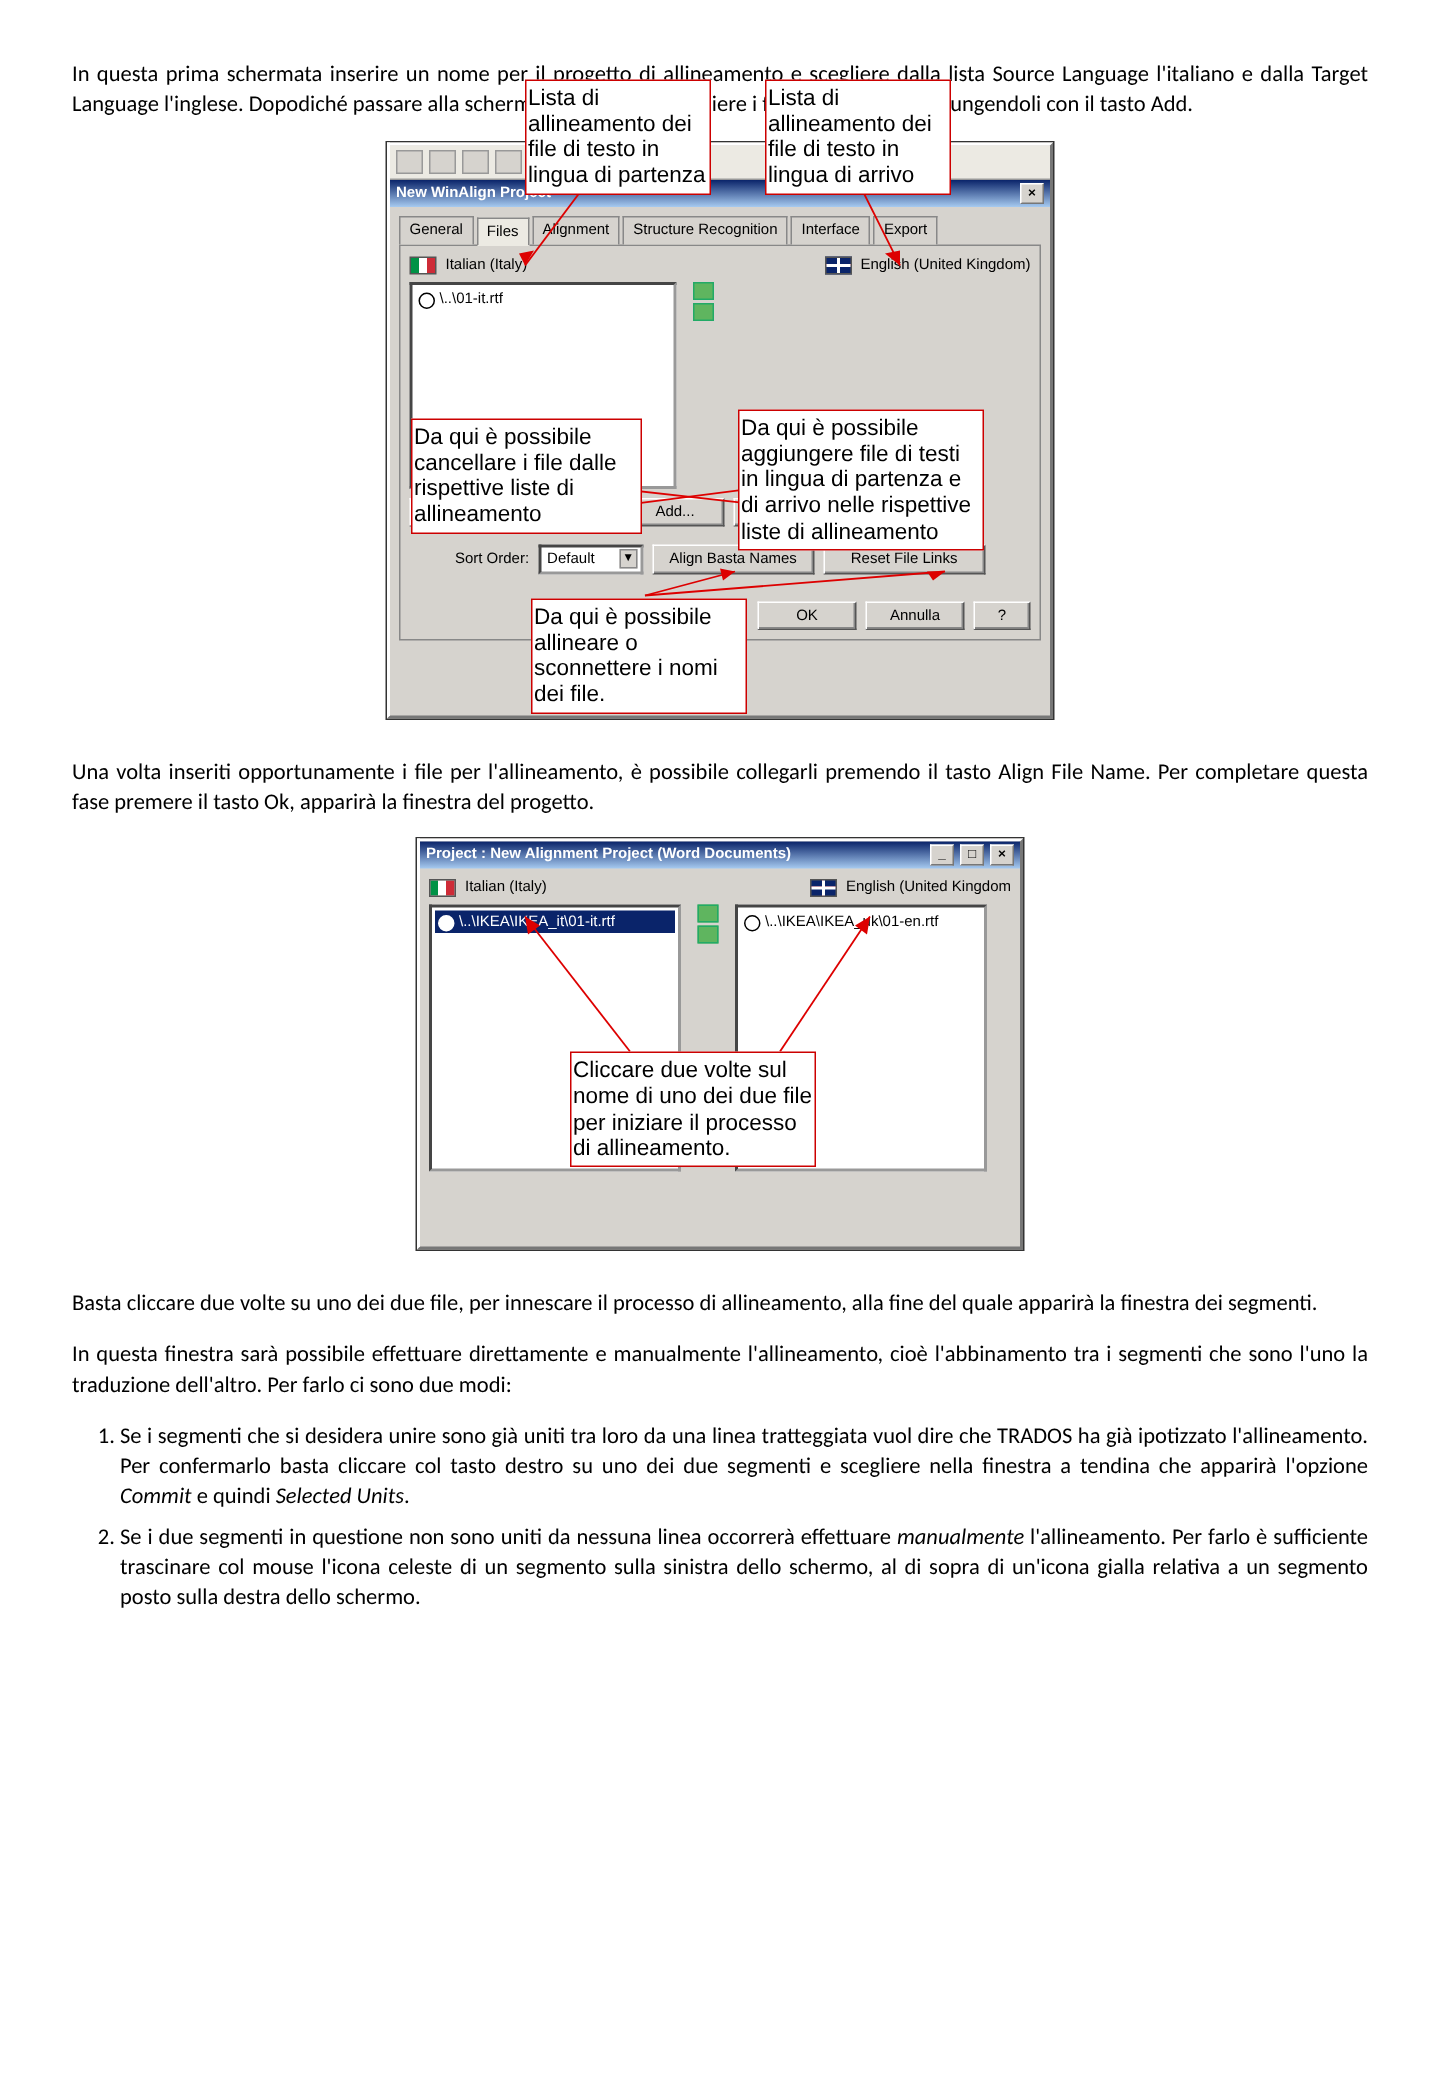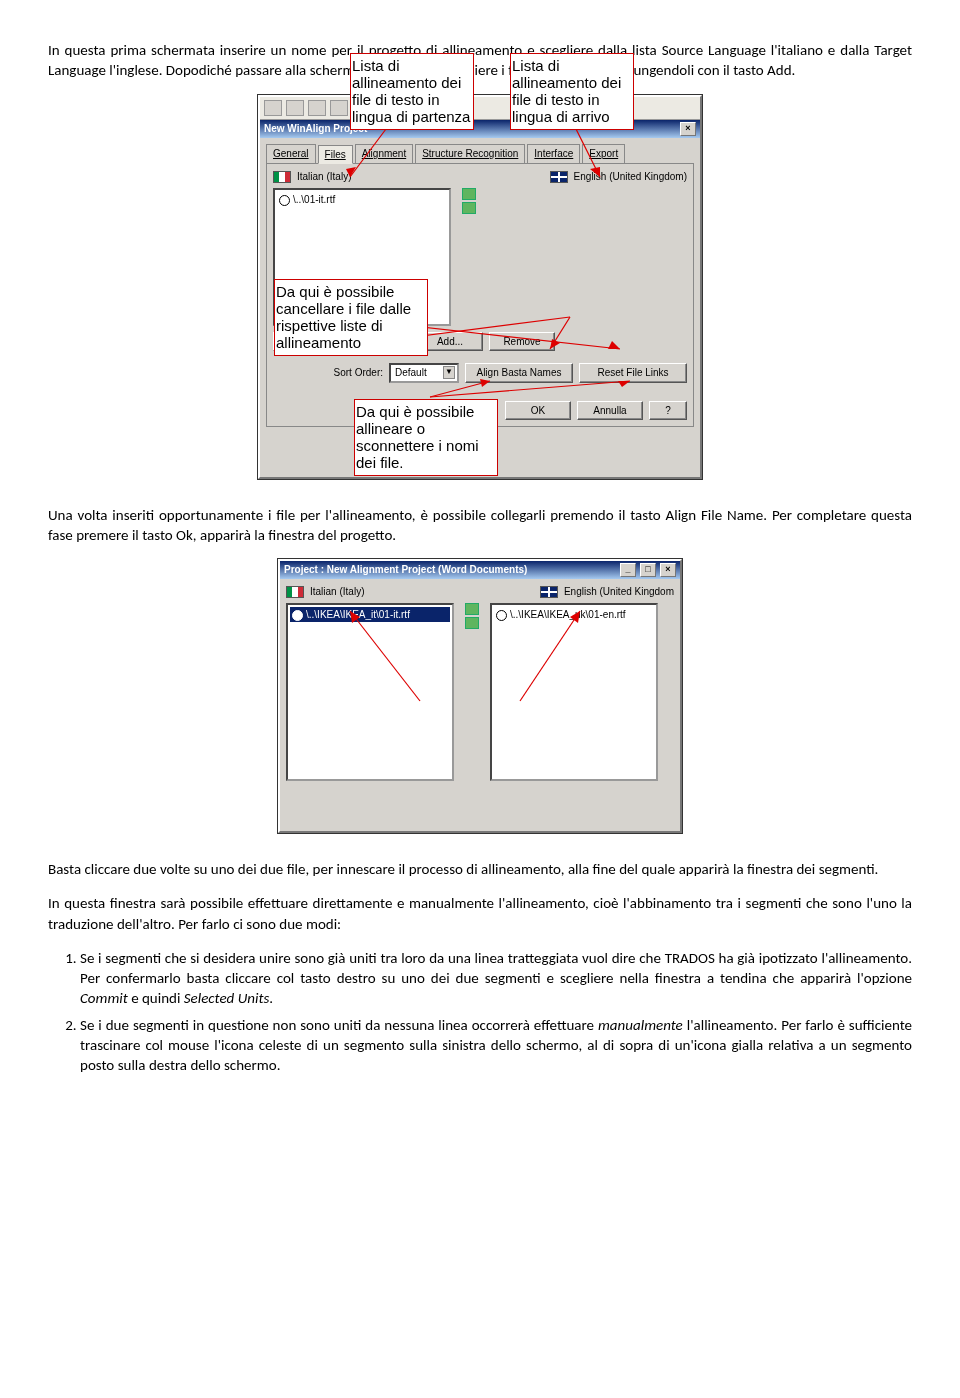--- a/index.html
+++ b/index.html
@@ -31,21 +31,21 @@
   }
   .titlebar .spacer{flex:1}
   .winbtn{
     width:14px;height:12px;background:#d6d3ce;
     border:1px solid #fff;border-right-color:#777;border-bottom-color:#777;
     font-size:9px;line-height:10px;text-align:center;color:#000;
   }
   .tabs{display:flex;gap:2px;padding:6px 6px 0 6px}
   .tab{
     background:#d6d3ce;border:1px solid #888;border-bottom:none;
-    padding:2px 6px;font-size:10px;text-decoration:underline;
+    padding:2px 6px;font-size:10px;
   }
   .tab.active{background:#eceae3;border-bottom:1px solid #eceae3;position:relative;top:1px}
   .panel{border:1px solid #888;margin:0 6px 6px 6px;background:#d6d3ce;padding:6px}
   .row{display:flex;align-items:center;gap:6px}
   .flag{width:16px;height:10px;display:inline-block;border:1px solid #555}
   .flag.it{background:linear-gradient(90deg,#009246 33%,#fff 33% 66%,#ce2b37 66%)}
   .flag.uk{background:#0a246a;position:relative}
   .flag.uk::after{content:"";position:absolute;inset:0;background:
     linear-gradient(#fff,#fff) center/100% 2px no-repeat,
     linear-gradient(#fff,#fff) center/2px 100% no-repeat,
@@ -134,38 +134,39 @@
       <div class="row" style="margin-top:6px">
         <div class="row" style="gap:6px">
           <div class="btn3d">Add...</div>
           <div class="btn3d">Remove</div>
         </div>
         <div class="row" style="gap:6px">
           <div class="btn3d">Add...</div>
           <div class="btn3d">Remove</div>
         </div>
       </div>
-      <div class="row" style="justify-content:flex-end;margin-top:12px">
+      <div class="row" style="justify-content:center;margin-top:12px">
         <div class="row">
           <span>Sort Order:</span>
           <span class="combo">Default</span>
         </div>
         <div class="btn3d" style="min-width:90px">Align Basta Names</div>
         <div class="btn3d" style="min-width:90px">Reset File Links</div>
       </div>
       <div class="row" style="justify-content:flex-end;gap:6px;margin-top:18px">
         <div class="btn3d">OK</div>
         <div class="btn3d">Annulla</div>
         <div class="btn3d" style="min-width:20px">?</div>
       </div>
     </div>
 
     <div class="callout" style="top:-44px;left:90px;width:120px">Lista di allineamento dei file di testo in lingua di partenza</div>
     <div class="callout" style="top:-44px;left:250px;width:120px">Lista di allineamento dei file di testo in lingua di arrivo</div>
     <div class="callout" style="top:182px;left:14px;width:150px">Da qui è possibile cancellare i file dalle rispettive liste di allineamento</div>
+    <div class="callout" style="top:176px;left:232px;width:186px">Da qui è possibile aggiungere file di testi in lingua di partenza e di arrivo nelle rispettive liste di allineamento</div>
     <div class="callout" style="top:302px;left:94px;width:140px">Da qui è possibile allineare o sconnettere i nomi dei file.</div>
 
     <svg class="arrow-svg" viewBox="0 0 440 380">
       <line x1="150" y1="0" x2="90" y2="80"></line>
         <polygon points="90,80 96,70 86,72"></polygon>
       <line x1="300" y1="0" x2="340" y2="80"></line>
         <polygon points="340,80 330,72 340,70"></polygon>
       <line x1="90" y1="222" x2="130" y2="252"></line>
         <polygon points="130,252 120,250 126,242"></polygon>
       <line x1="90" y1="222" x2="360" y2="252"></line>
@@ -217,20 +218,21 @@
           </div>
         <div class="listbox" style="height:170px;width:160px">
           <div class="filerow">
             <span class="ficon"></span>
             <span>\..\IKEA\IKEA_uk\01-en.rtf</span>
           </div>
         </div>
       </div>
     </div>
 
+    <div class="callout" style="top:140px;left:100px;width:180px">Cliccare due volte sul nome di uno dei due file per iniziare il processo di allineamento.</div>
 
     <svg class="arrow-svg" viewBox="0 0 400 270">
       <line x1="140" y1="140" x2="70" y2="50"></line>
         <polygon points="70,50 80,56 72,62"></polygon>
       <line x1="240" y1="140" x2="300" y2="50"></line>
         <polygon points="300,50 290,56 298,62"></polygon>
     </svg>
   </div>
 </div>
 

